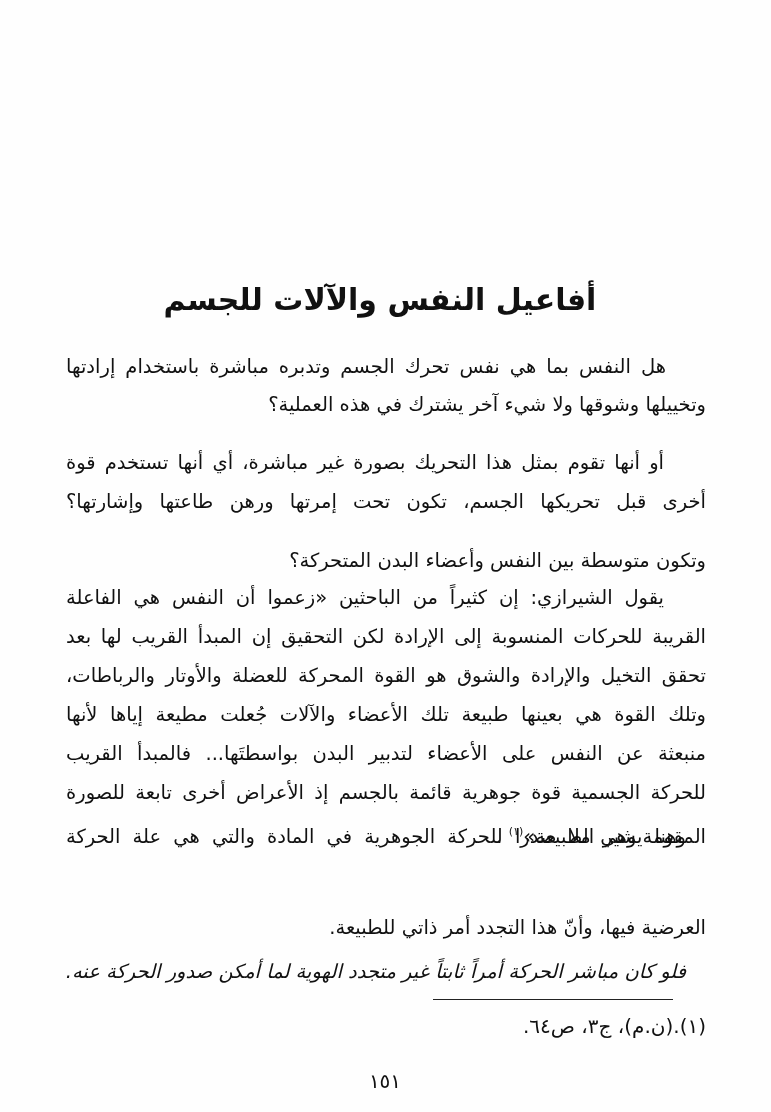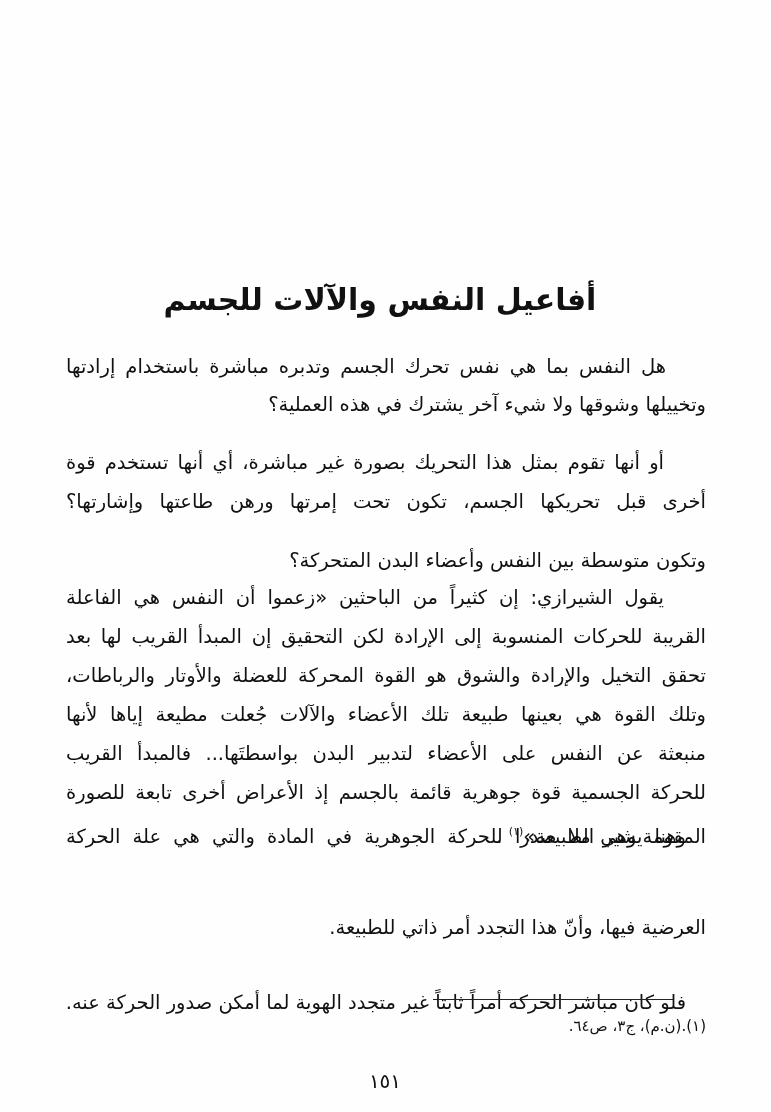--- a/index.html
+++ b/index.html
@@ -8,21 +8,21 @@
   .page { position: absolute; left: 0; top: 0; width: 771px; height: 1112px; background: #fefefe; }
   .title { position: absolute; top: 278px; left: 150px; width: 460px; text-align: center;
            direction: rtl; font-size: 30px; font-weight: bold; line-height: 44px; letter-spacing: 0; }
   .line { position: absolute; direction: rtl; font-size: 19.5px; line-height: 30px; white-space: nowrap;
           text-align: justify; text-align-last: justify; }
   .line.full { left: 66px; width: 640px; }
   .line.last { text-align-last: right; }
   .sup { font-size: 11px; vertical-align: super; }
   .rule { position: absolute; left: 433px; top: 999px; width: 240px; height: 1px; background: #222; }
   .footnote { position: absolute; top: 1015px; left: 430px; width: 276px; direction: rtl; text-align: right;
-              font-size: 15px; line-height: 22px; }
+              font-size: 20px; line-height: 22px; }
   .pagenum { position: absolute; top: 1070px; left: 335px; width: 100px; text-align: center;
              font-size: 20px; line-height: 22px; direction: rtl; }
 </style>
 </head>
 <body>
 
 <div class="page">
 
   <h1 class="title" style="margin:0;">أفاعيل النفس والآلات للجسم</h1>
 
@@ -39,18 +39,18 @@
   <div class="line full" style="top:661px;">تحقق التخيل والإرادة والشوق هو القوة المحركة للعضلة والأوتار والرباطات،</div>
   <div class="line full" style="top:739px;">منبعثة عن النفس على الأعضاء لتدبير البدن بواسطتَها... فالمبدأ القريب</div>
   <div class="line full" style="top:778px;">للحركة الجسمية قوة جوهرية قائمة بالجسم إذ الأعراض أخرى تابعة للصورة</div>
   <div class="line full last" style="top:817px;">
     <span>المقومة وهي الطبيعة»</span><span class="sup">(١)</span>&nbsp;<span>.</span>
   </div>
 
   <div class="line full" style="top:822px; width:620px;">وهنا يشير ملا صدرا للحركة الجوهرية في المادة والتي هي علة الحركة</div>
   <div class="line full last" style="top:913px;">العرضية فيها، وأنّ هذا التجدد أمر ذاتي للطبيعة.</div>
 
-  <div class="line full last" style="top:988px; width:620px;">فلو كان مباشر الحركة أمراً ثابتاً غير متجدد الهوية لما أمكن صدور الحركة عنه.</div>
+  <div class="line full last" style="top:957px; width:620px;font-style:italic;">فلو كان مباشر الحركة أمراً ثابتاً غير متجدد الهوية لما أمكن صدور الحركة عنه.</div>
 
   <div class="rule"></div>
   <div class="footnote">(١).(ن.م)، ج٣، ص٦٤.</div>
   <div class="pagenum">١٥١</div>
 </div>
 
 </body></html>

